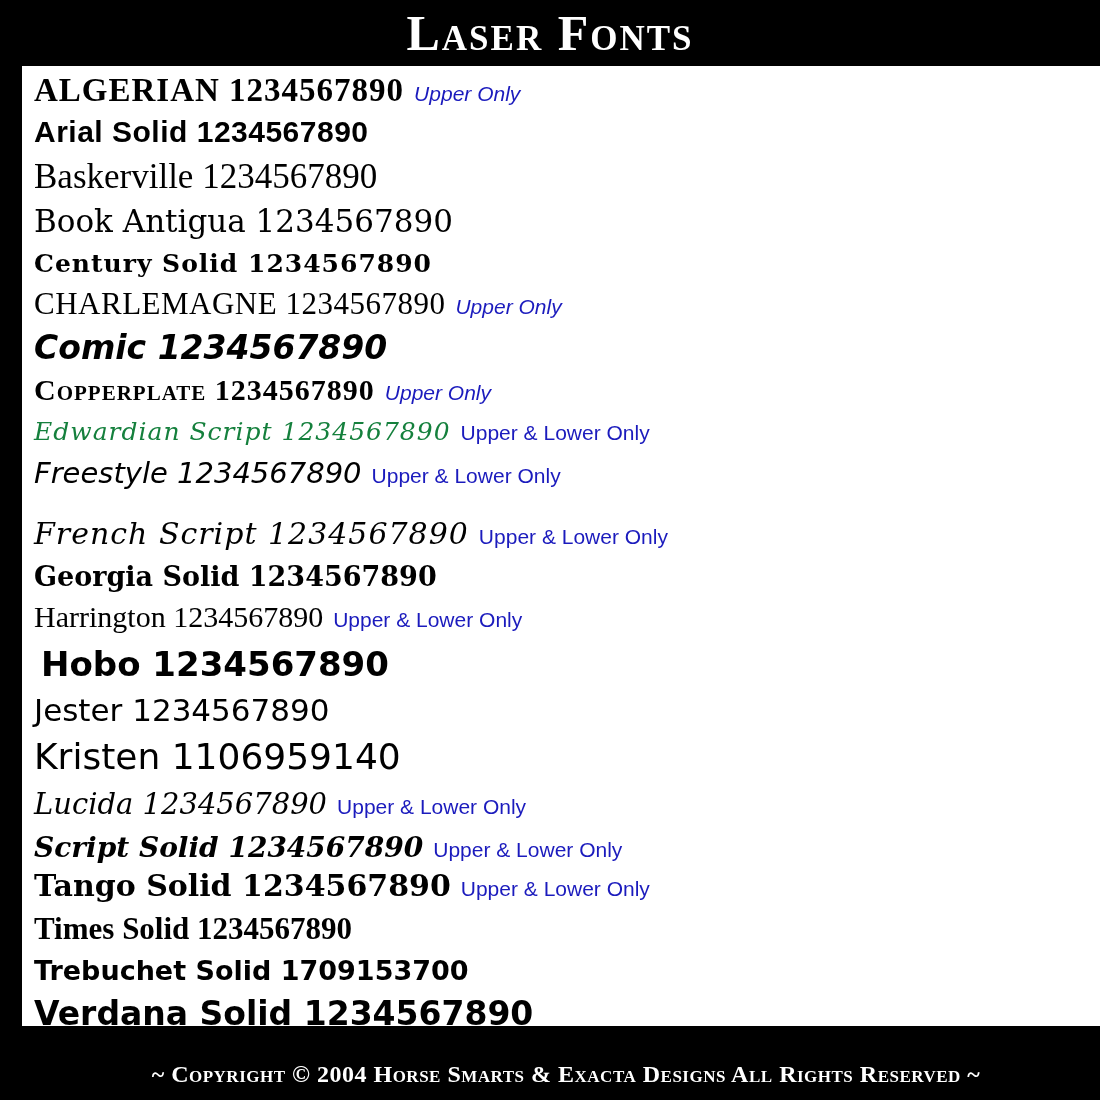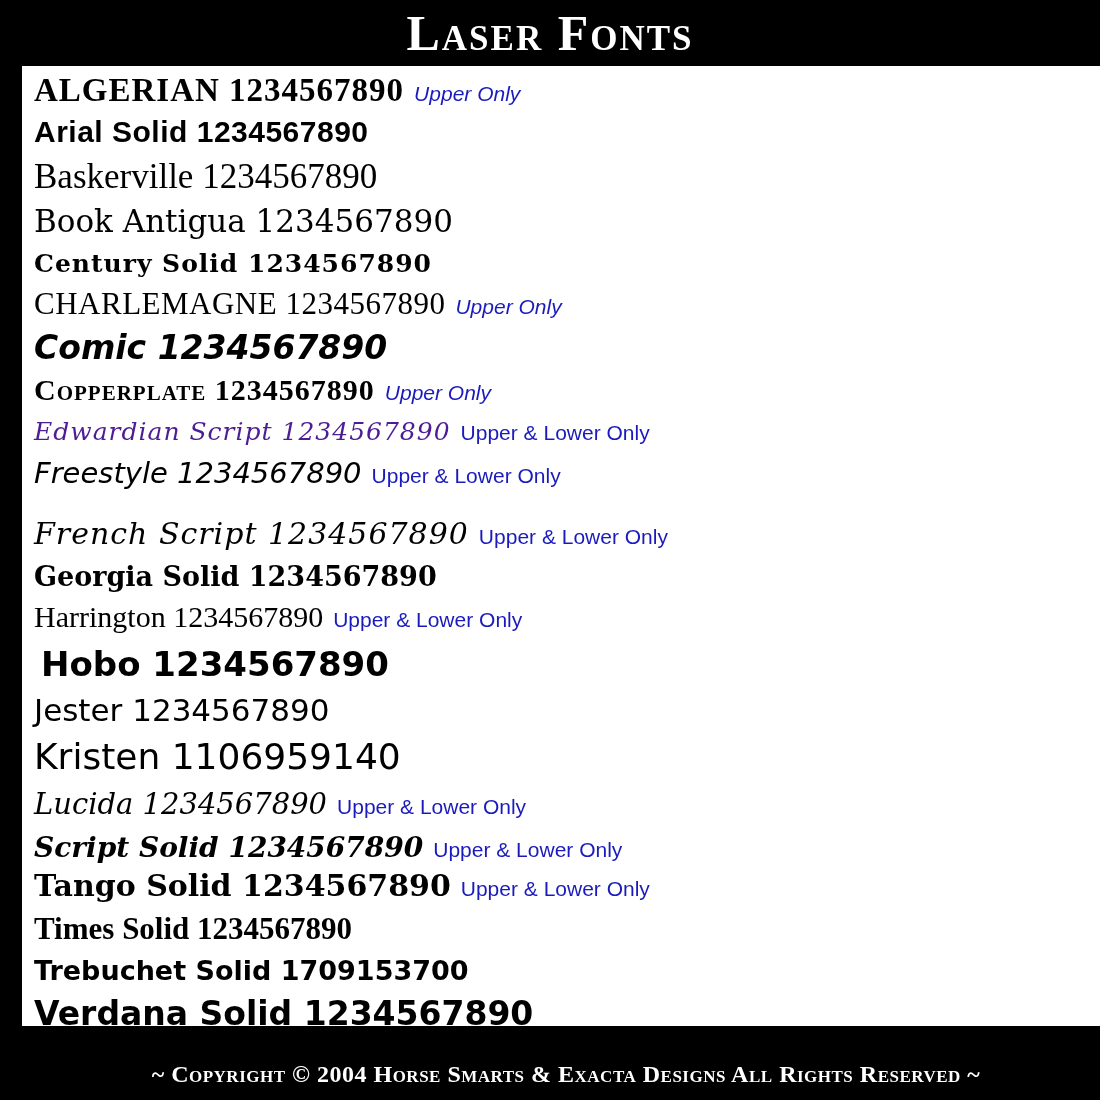--- a/index.html
+++ b/index.html
@@ -65,21 +65,21 @@
   }
   
   .f-algerian  { font-family: "Liberation Serif", serif; font-size: 33px; font-weight: bold; font-variant: small-caps; letter-spacing: 1px; }
   .f-arial     { font-family: "Liberation Sans", sans-serif; font-size: 30px; font-weight: bold; letter-spacing: 0.5px; }
   .f-baskerville { font-family: "Liberation Serif", serif; font-size: 35px; }
   .f-bookantigua { font-family: "DejaVu Serif", serif; font-size: 31px; }
   .f-century   { font-family: "DejaVu Serif", serif; font-size: 25px; font-weight: bold; letter-spacing: 1px; }
   .f-charlemagne { font-family: "Liberation Serif", serif; font-size: 31px; letter-spacing: 0.5px; }
   .f-comic     { font-family: "DejaVu Sans", sans-serif; font-size: 33px; font-weight: bold; }
   .f-copperplate { font-family: "Liberation Serif", serif; font-size: 30px; font-weight: bold; font-variant: small-caps; letter-spacing: 1px; }
-  .f-edwardian { font-family: "DejaVu Serif", serif; font-size: 25px; font-style: italic; color: #4c1d95; letter-spacing: 1px; }
+  .f-edwardian { font-family: "DejaVu Serif", serif; font-size: 25px; font-style: italic; color: #15803d; letter-spacing: 1px; }
   .f-freestyle { font-family: "DejaVu Sans", sans-serif; font-size: 29px; font-style: italic; }
   .f-french    { font-family: "DejaVu Serif", serif; font-size: 30px; font-style: italic; letter-spacing: 1px; }
   .f-georgia   { font-family: "DejaVu Serif", serif; font-size: 27px; font-weight: bold; }
   .f-harrington { font-family: "Liberation Serif", serif; font-size: 30px; }
   .f-hobo      { font-family: "DejaVu Sans", sans-serif; font-size: 34px; font-weight: bold; }
   .f-jester    { font-family: "DejaVu Sans", sans-serif; font-size: 31px; }
   .f-kristen   { font-family: "DejaVu Sans", sans-serif; font-size: 36px; }
   .f-lucida    { font-family: "DejaVu Serif", serif; font-size: 29px; font-style: italic; }
   .f-script    { font-family: "DejaVu Serif", serif; font-size: 28px; font-style: italic; font-weight: bold; }
   .f-tango     { font-family: "DejaVu Serif", serif; font-size: 30px; font-weight: bold; }

